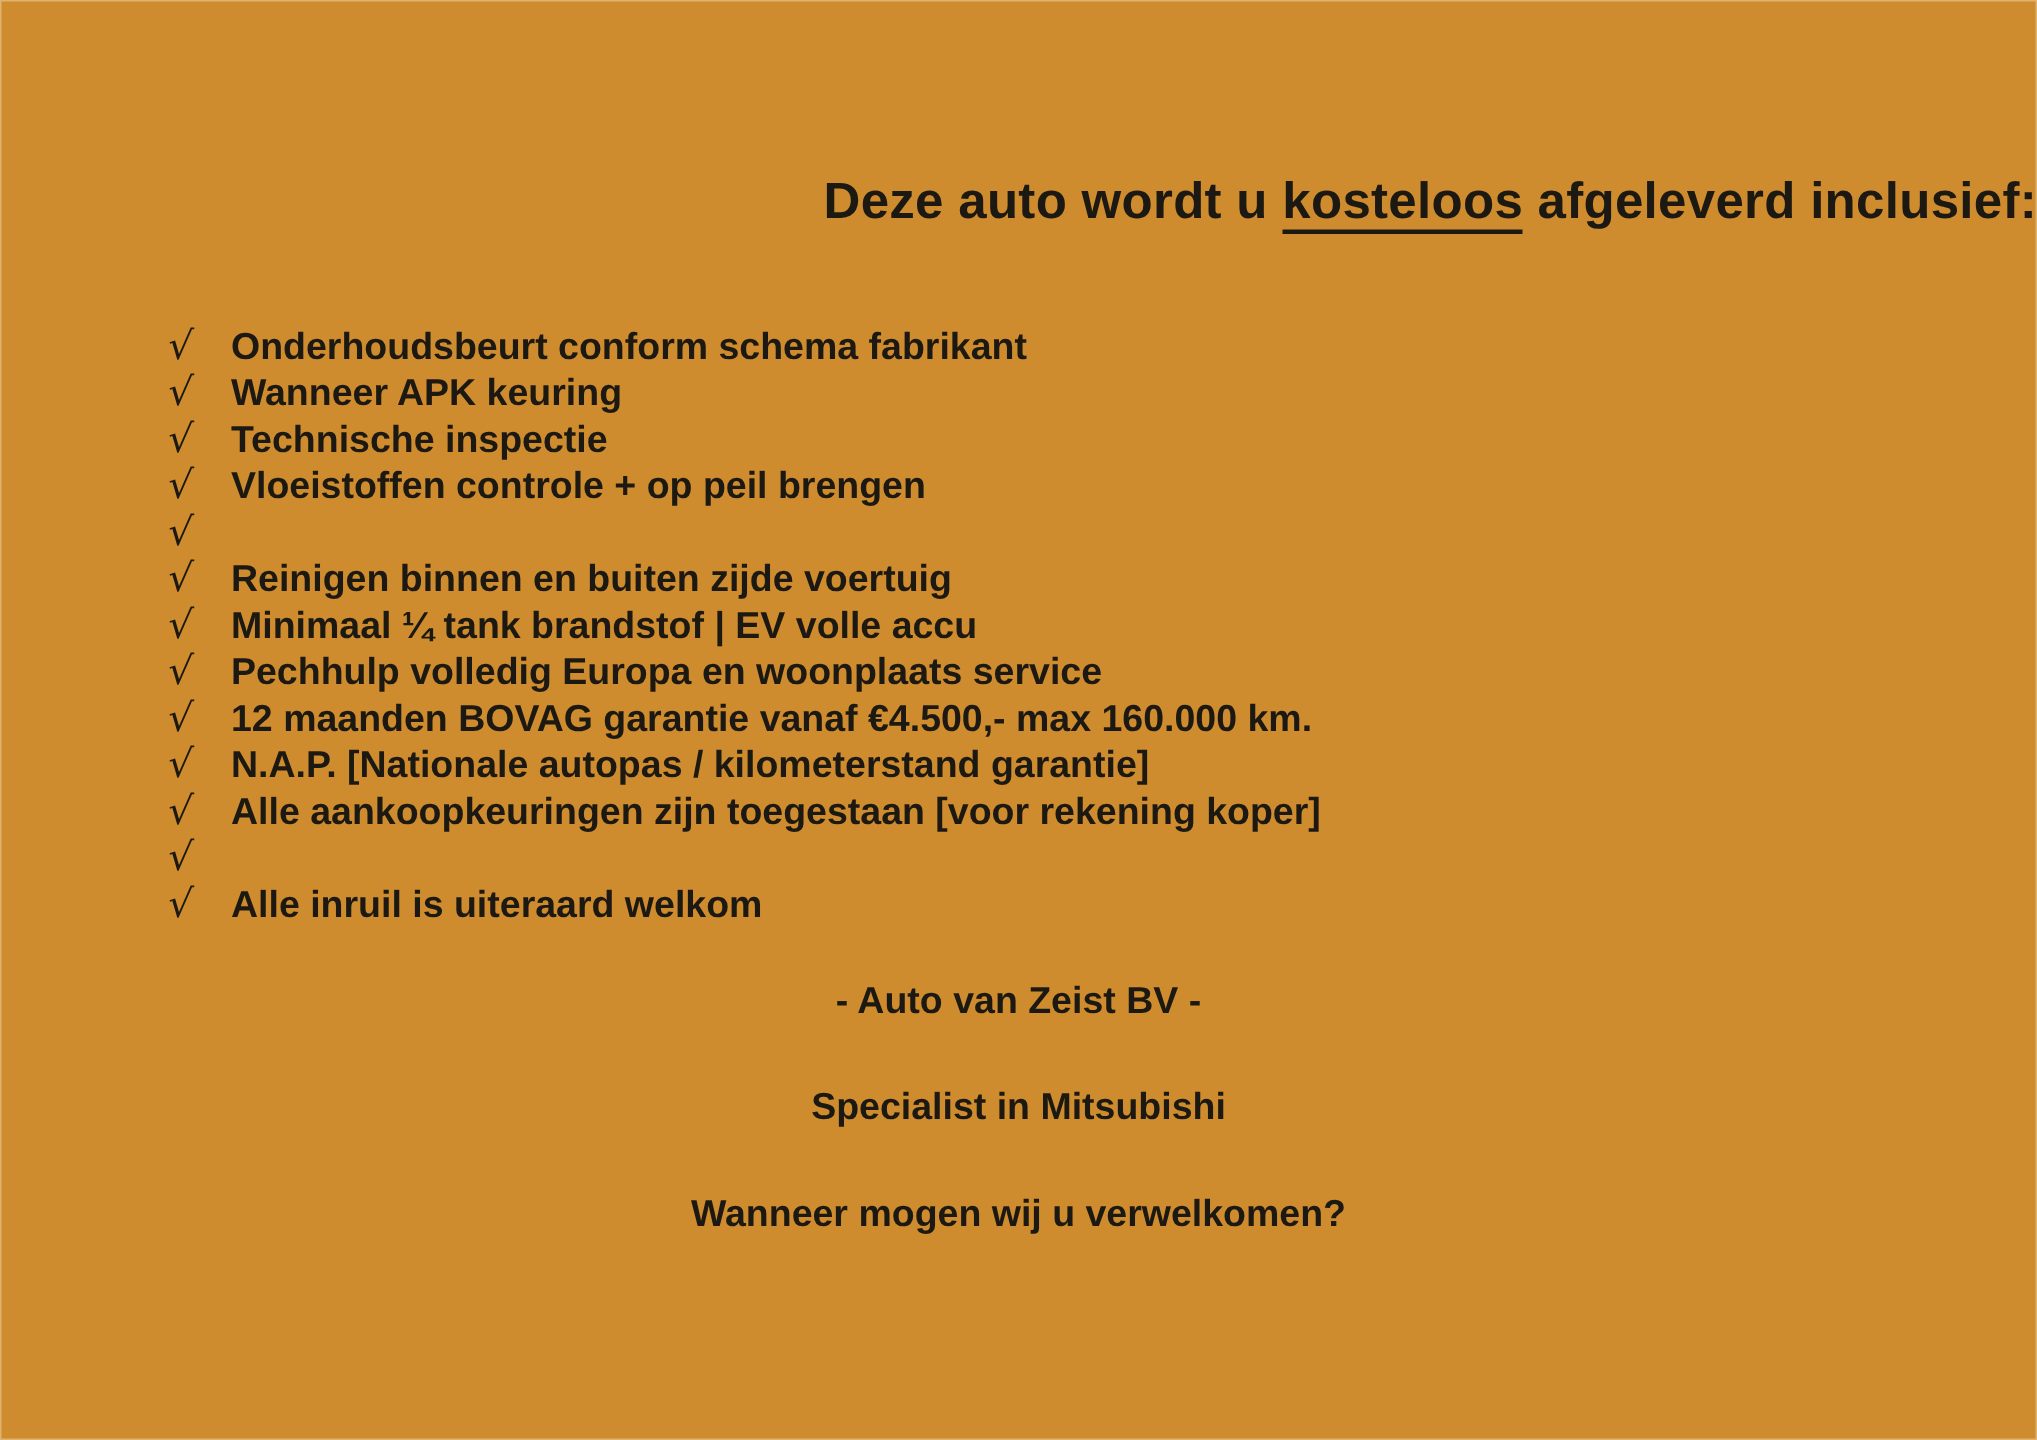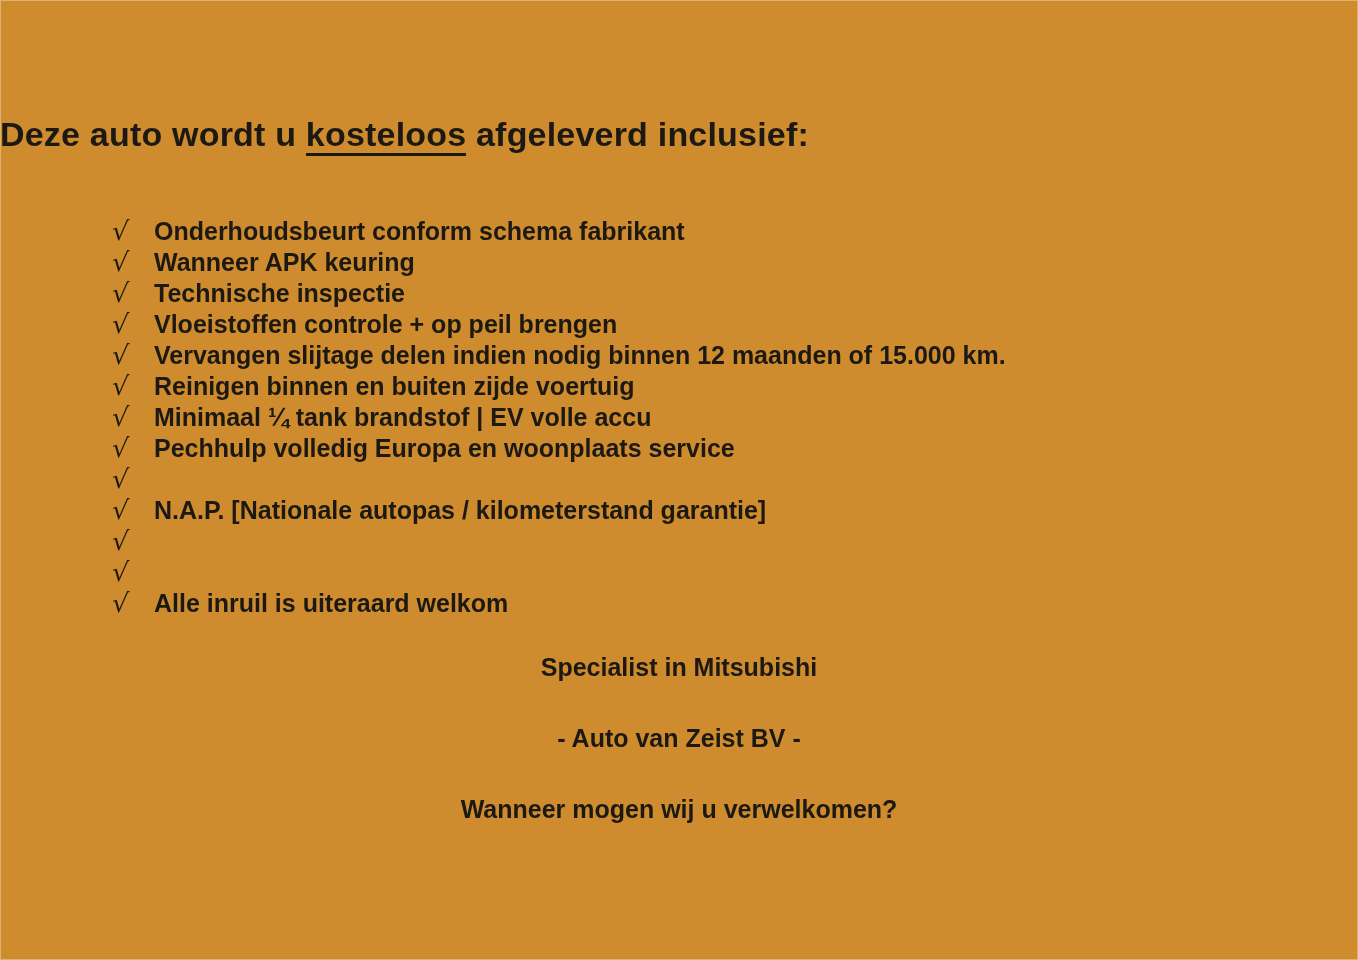--- a/index.html
+++ b/index.html
@@ -17,21 +17,21 @@
       width: 1358px;
       height: 960px;
       background: #CE8C2F;
       box-shadow: inset 0 0 0 1px rgba(255, 250, 225, 0.35);
       color: #1C1812;
       box-sizing: border-box;
     }
     .flyer-title {
       margin: 0;
       padding-top: 115px;
-      text-align: left;
+      text-align: right;
       font-size: 34px;
       font-weight: bold;
       letter-spacing: 0.2px;
       color: #1C1812;
     }
     .flyer-title .underlined {
       border-bottom: 3px solid currentColor;
       padding-bottom: 0px;
     }
     .checklist {
@@ -91,52 +91,53 @@
     <li class="checklist-item">
         <span class="check-glyph">√</span>
         <span>Technische inspectie</span>
       </li>
     <li class="checklist-item">
         <span class="check-glyph">√</span>
         <span>Vloeistoffen controle + op peil brengen</span>
       </li>
     <li class="checklist-item">
         <span class="check-glyph">√</span>
-        <span>Vervangen slijtage delen indien nodig binnen 12 maanden of 15.000 km.</span>
       </li>
     <li class="checklist-item">
         <span class="check-glyph">√</span>
         <span>Reinigen binnen en buiten zijde voertuig</span>
       </li>
     <li class="checklist-item">
         <span class="check-glyph">√</span>
         <span>Minimaal ¼ tank brandstof | EV volle accu</span>
       </li>
     <li class="checklist-item">
         <span class="check-glyph">√</span>
         <span>Pechhulp volledig Europa en woonplaats service</span>
       </li>
     <li class="checklist-item">
         <span class="check-glyph">√</span>
+        <span>12 maanden BOVAG garantie vanaf €4.500,- max 160.000 km.</span>
       </li>
     <li class="checklist-item">
         <span class="check-glyph">√</span>
         <span>N.A.P. [Nationale autopas / kilometerstand garantie]</span>
       </li>
     <li class="checklist-item">
         <span class="check-glyph">√</span>
+        <span>Alle aankoopkeuringen zijn toegestaan [voor rekening koper]</span>
       </li>
     <li class="checklist-item">
         <span class="check-glyph">√</span>
       </li>
     <li class="checklist-item">
         <span class="check-glyph">√</span>
         <span>Alle inruil is uiteraard welkom</span>
       </li>
   </ul>
 
   <div class="footer">
+    <div class="footer-line">- Auto van Zeist BV -</div>
     <div class="footer-line">Specialist in Mitsubishi</div>
-    <div class="footer-line">- Auto van Zeist BV -</div>
     <div class="footer-line">Wanneer mogen wij u verwelkomen?</div>
   </div>
 
 </div>
 
 </body></html>

